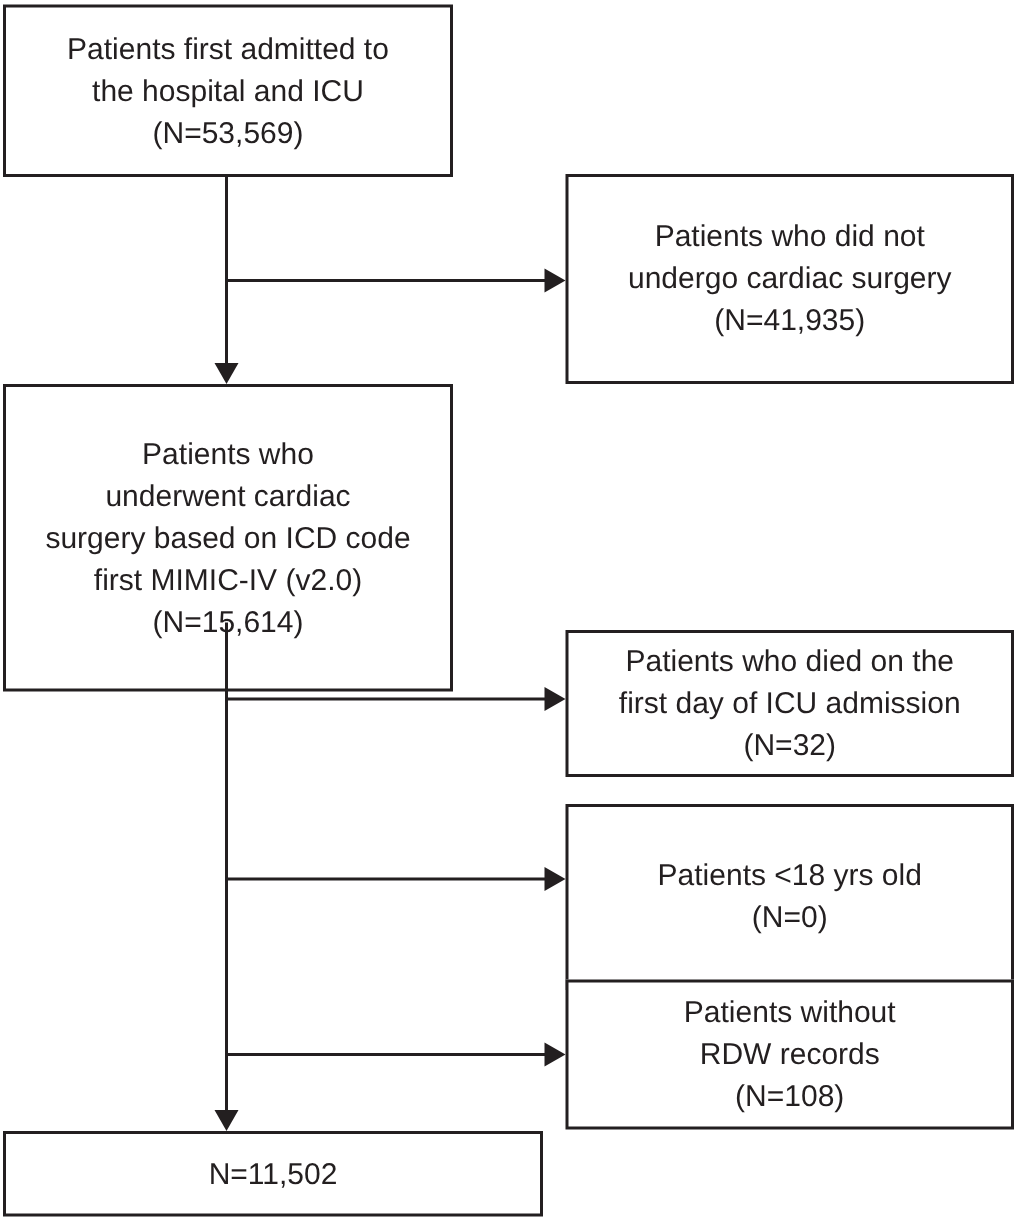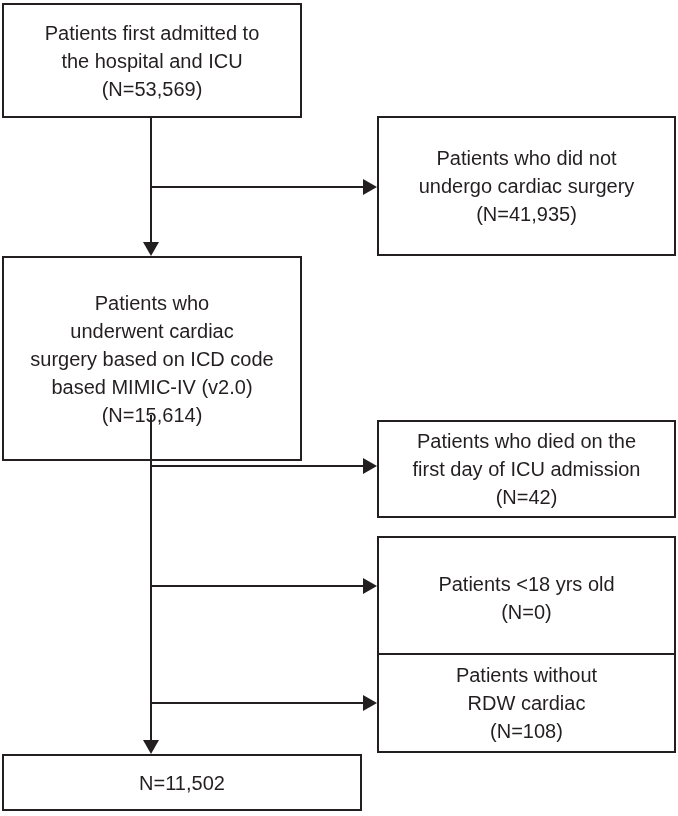--- a/index.html
+++ b/index.html
@@ -76,44 +76,44 @@
       <span class="line">undergo cardiac surgery</span>
       <span class="line">(N=41,935)</span>
     </div>
   </div>
 
   <div class="box" style="left:2px; top:256px; width:300px; height:205px;">
     <div class="box-text">
       <span class="line">Patients who</span>
       <span class="line">underwent cardiac</span>
       <span class="line">surgery based on ICD code</span>
-      <span class="line">based MIMIC-IV (v2.0)</span>
+      <span class="line">first MIMIC-IV (v2.0)</span>
       <span class="line">(N=15,614)</span>
     </div>
   </div>
 
   <div class="box" style="left:377px; top:420px; width:299px; height:98px;">
     <div class="box-text">
       <span class="line">Patients who died on the</span>
       <span class="line">first day of ICU admission</span>
-      <span class="line">(N=42)</span>
+      <span class="line">(N=32)</span>
     </div>
   </div>
 
   <div class="box" style="left:377px; top:536px; width:299px; height:124px;">
     <div class="box-text">
       <span class="line">Patients &lt;18 yrs old</span>
       <span class="line">(N=0)</span>
     </div>
   </div>
 
   <div class="box" style="left:377px; top:653px; width:299px; height:100px;">
     <div class="box-text">
       <span class="line">Patients without</span>
-      <span class="line">RDW cardiac</span>
+      <span class="line">RDW records</span>
       <span class="line">(N=108)</span>
     </div>
   </div>
 
   <div class="box" style="left:2px; top:754px; width:360px; height:57px;">
     <div class="box-text">
       <span class="line">N=11,502</span>
     </div>
   </div>
 

